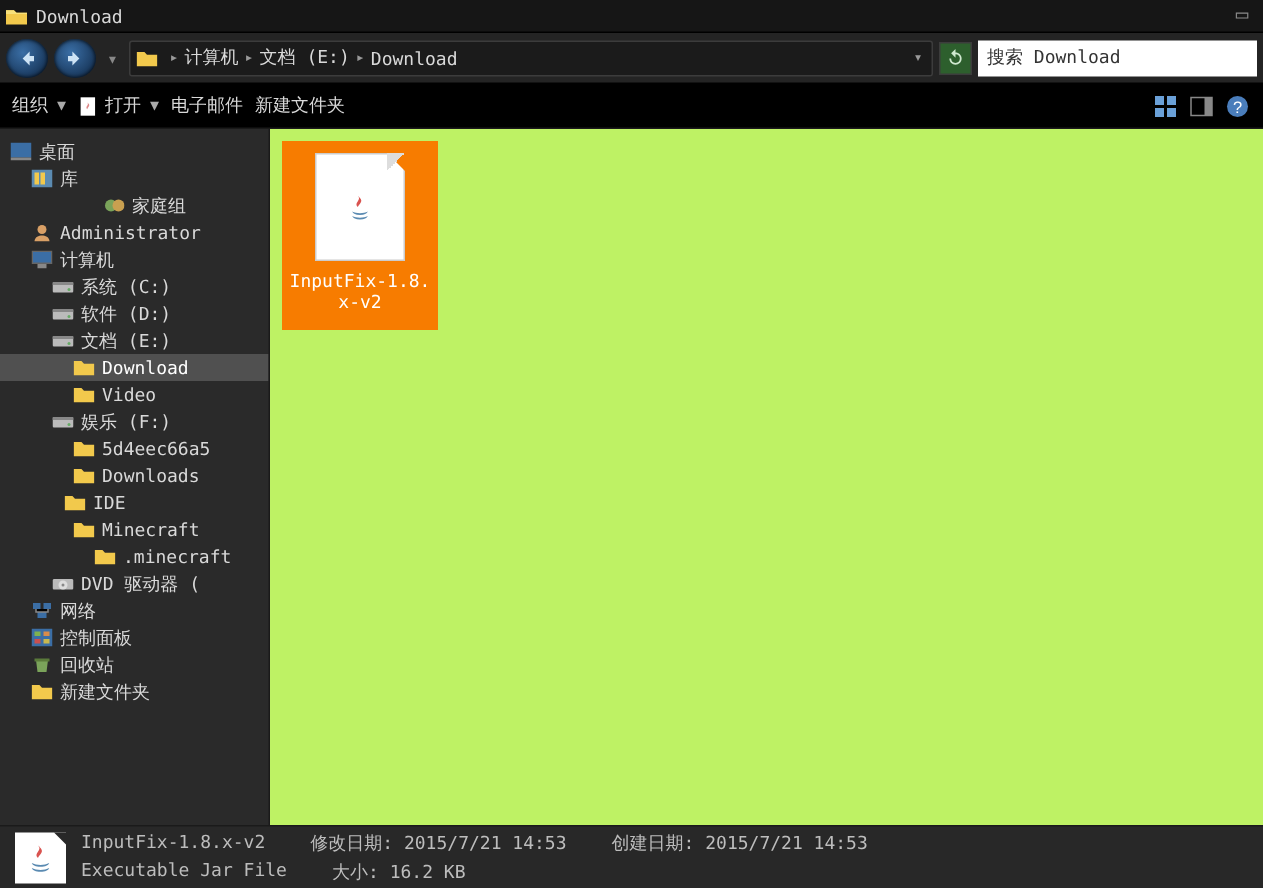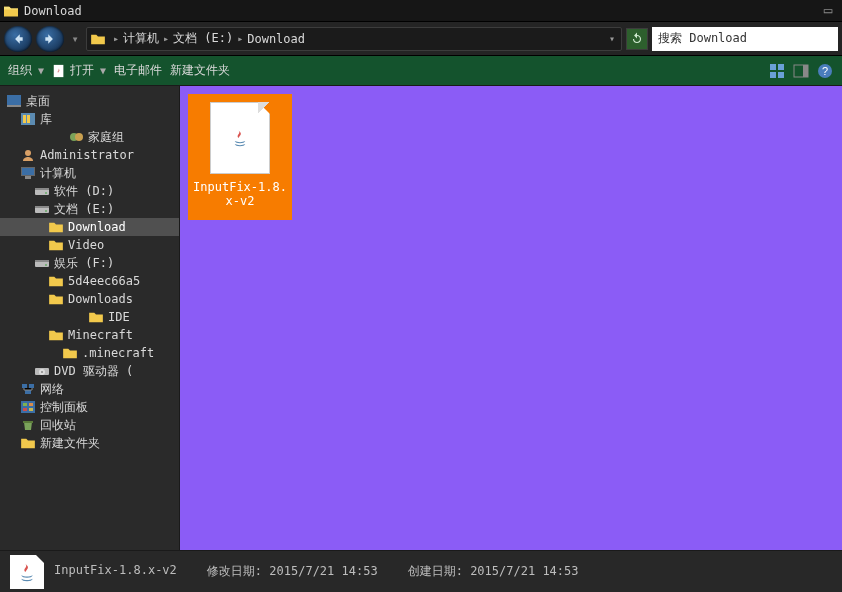--- a/index.html
+++ b/index.html
@@ -56,42 +56,42 @@
   .address .sep { padding:0 4px; color:#999; font-size:10px; }
   .addr-end { margin-left:auto; color:#999; padding-right:2px; font-size:10px;}
   .refresh { width:22px; height:22px; display:flex; align-items:center; justify-content:center; background:#2d5f2d; border:1px solid #3c3c3c;}
   .refresh svg{width:14px;height:14px;fill:#cfe9cf;}
   .search {
     width: 186px; height:24px; background:#fff; color:#333;
     display:flex; align-items:center; padding:0 6px;
     font-family: "SimSun", monospace;
   }
   .toolbar {
-    height: 30px; background:#14532d; display:flex; align-items:center;
+    height: 30px; background:#000000; display:flex; align-items:center;
     padding:0 8px; gap:8px; border-bottom:1px solid #1a1a1a;
   }
   .tb-item { display:flex; align-items:center; gap:4px; cursor:default; }
   .tb-sep-drop { font-size:9px; color:#aaa; margin-left:2px; }
   .tb-right { margin-left:auto; display:flex; gap:6px; }
   .tb-right .ico { width:18px;height:18px;display:flex;align-items:center;justify-content:center;}
   .main {
     display:flex; height:480px;
   }
   .sidebar {
     width: 180px; background:#2a2a2a; overflow:hidden; padding-top:6px;
     border-right:1px solid #1a1a1a;
   }
   .tree-item {
     display:flex; align-items:center; height:18px; padding-left:4px;
     white-space:nowrap; overflow:hidden;
   }
   .tree-item .icon { width:16px; height:14px; margin-right:4px; flex-shrink:0; display:flex; align-items:center; justify-content:center;}
   .tree-item.selected { background:#505050; color:#fff; }
   .content {
-    flex:1; background:#8b5cf6; position:relative; padding:8px;
+    flex:1; background:#bef264; position:relative; padding:8px;
   }
   .file-tile {
     width:104px; height:126px; background:#f77c00;
     display:flex; flex-direction:column; align-items:center;
     padding:8px 4px 4px 4px;
   }
   .file-tile .thumb {
     width:60px; height:72px; background:#fff; position:relative;
     box-shadow:0 0 0 1px #ccc inset;
     display:flex;align-items:center;justify-content:center;
@@ -282,75 +282,85 @@
         <span>计算机</span>
       </div>
       <div class="tree-item" style="padding-left: 34px;">
         <span class="icon">
           <svg width="14" height="12">
             <rect fill="#bbb" y="3" width="14" height="7" rx="1"></rect>
             <rect fill="#888" y="3" width="14" height="2"></rect>
             <circle fill="#6a6" cx="11" cy="8" r="1"></circle>
           </svg>
         </span>
-        <span>软件 (D:)</span>
+        <span>系统 (C:)</span>
       </div>
       <div class="tree-item" style="padding-left: 34px;">
         <span class="icon">
           <svg width="14" height="12">
             <rect fill="#bbb" y="3" width="14" height="7" rx="1"></rect>
             <rect fill="#888" y="3" width="14" height="2"></rect>
             <circle fill="#6a6" cx="11" cy="8" r="1"></circle>
           </svg>
         </span>
-        <span>文档 (E:)</span>
-      </div>
-      <div class="tree-item selected" style="padding-left: 48px;">
-        <span class="icon">
-          <svg width="14" height="12" viewBox="0 0 16 14">
-            <path fill="#f2c94c" d="M0 2h6l2 2h8v9H0z"></path>
-          </svg>
-        </span>
-        <span>Download</span>
-      </div>
-      <div class="tree-item" style="padding-left: 48px;">
-        <span class="icon">
-          <svg width="14" height="12" viewBox="0 0 16 14">
-            <path fill="#f2c94c" d="M0 2h6l2 2h8v9H0z"></path>
-          </svg>
-        </span>
-        <span>Video</span>
+        <span>软件 (D:)</span>
       </div>
       <div class="tree-item" style="padding-left: 34px;">
         <span class="icon">
           <svg width="14" height="12">
             <rect fill="#bbb" y="3" width="14" height="7" rx="1"></rect>
             <rect fill="#888" y="3" width="14" height="2"></rect>
             <circle fill="#6a6" cx="11" cy="8" r="1"></circle>
           </svg>
         </span>
+        <span>文档 (E:)</span>
+      </div>
+      <div class="tree-item selected" style="padding-left: 48px;">
+        <span class="icon">
+          <svg width="14" height="12" viewBox="0 0 16 14">
+            <path fill="#f2c94c" d="M0 2h6l2 2h8v9H0z"></path>
+          </svg>
+        </span>
+        <span>Download</span>
+      </div>
+      <div class="tree-item" style="padding-left: 48px;">
+        <span class="icon">
+          <svg width="14" height="12" viewBox="0 0 16 14">
+            <path fill="#f2c94c" d="M0 2h6l2 2h8v9H0z"></path>
+          </svg>
+        </span>
+        <span>Video</span>
+      </div>
+      <div class="tree-item" style="padding-left: 34px;">
+        <span class="icon">
+          <svg width="14" height="12">
+            <rect fill="#bbb" y="3" width="14" height="7" rx="1"></rect>
+            <rect fill="#888" y="3" width="14" height="2"></rect>
+            <circle fill="#6a6" cx="11" cy="8" r="1"></circle>
+          </svg>
+        </span>
         <span>娱乐 (F:)</span>
       </div>
       <div class="tree-item" style="padding-left: 48px;">
         <span class="icon">
           <svg width="14" height="12" viewBox="0 0 16 14">
             <path fill="#f2c94c" d="M0 2h6l2 2h8v9H0z"></path>
           </svg>
         </span>
         <span>5d4eec66a5</span>
       </div>
       <div class="tree-item" style="padding-left: 48px;">
         <span class="icon">
           <svg width="14" height="12" viewBox="0 0 16 14">
             <path fill="#f2c94c" d="M0 2h6l2 2h8v9H0z"></path>
           </svg>
         </span>
         <span>Downloads</span>
       </div>
-      <div class="tree-item" style="padding-left: 42px; margin-left: 46px;">
+      <div class="tree-item" style="padding-left: 42px;">
         <span class="icon">
           <svg width="14" height="12" viewBox="0 0 16 14">
             <path fill="#f2c94c" d="M0 2h6l2 2h8v9H0z"></path>
           </svg>
         </span>
         <span>IDE</span>
       </div>
       <div class="tree-item" style="padding-left: 48px;">
         <span class="icon">
           <svg width="14" height="12" viewBox="0 0 16 14">
@@ -441,14 +451,18 @@
         <path fill="#d9534f" d="M10 2c4 4-4 6 0 10 2-4 6-5 0-10z"></path>
         <path fill="#5b8bb2" d="M5 16c4 2 10 2 14 0-1 2-3 3-7 3s-6-1-7-3zM5 20c4 2 10 2 14 0-1 2-3 3-7 3s-6-1-7-3z"></path>
       </svg>
   </div>
   <div class="meta">
     <div class="row">
       <span>InputFix-1.8.x-v2</span>
       <span><span>修改日期:</span> <span>2015/7/21 14:53</span></span>
       <span><span>创建日期:</span> <span>2015/7/21 14:53</span></span>
     </div>
+    <div class="row">
+      <span>Executable Jar File</span>
+      <span><span>大小:</span> <span>16.2 KB</span></span>
+    </div>
   </div>
 </div>
 
 </body></html>

